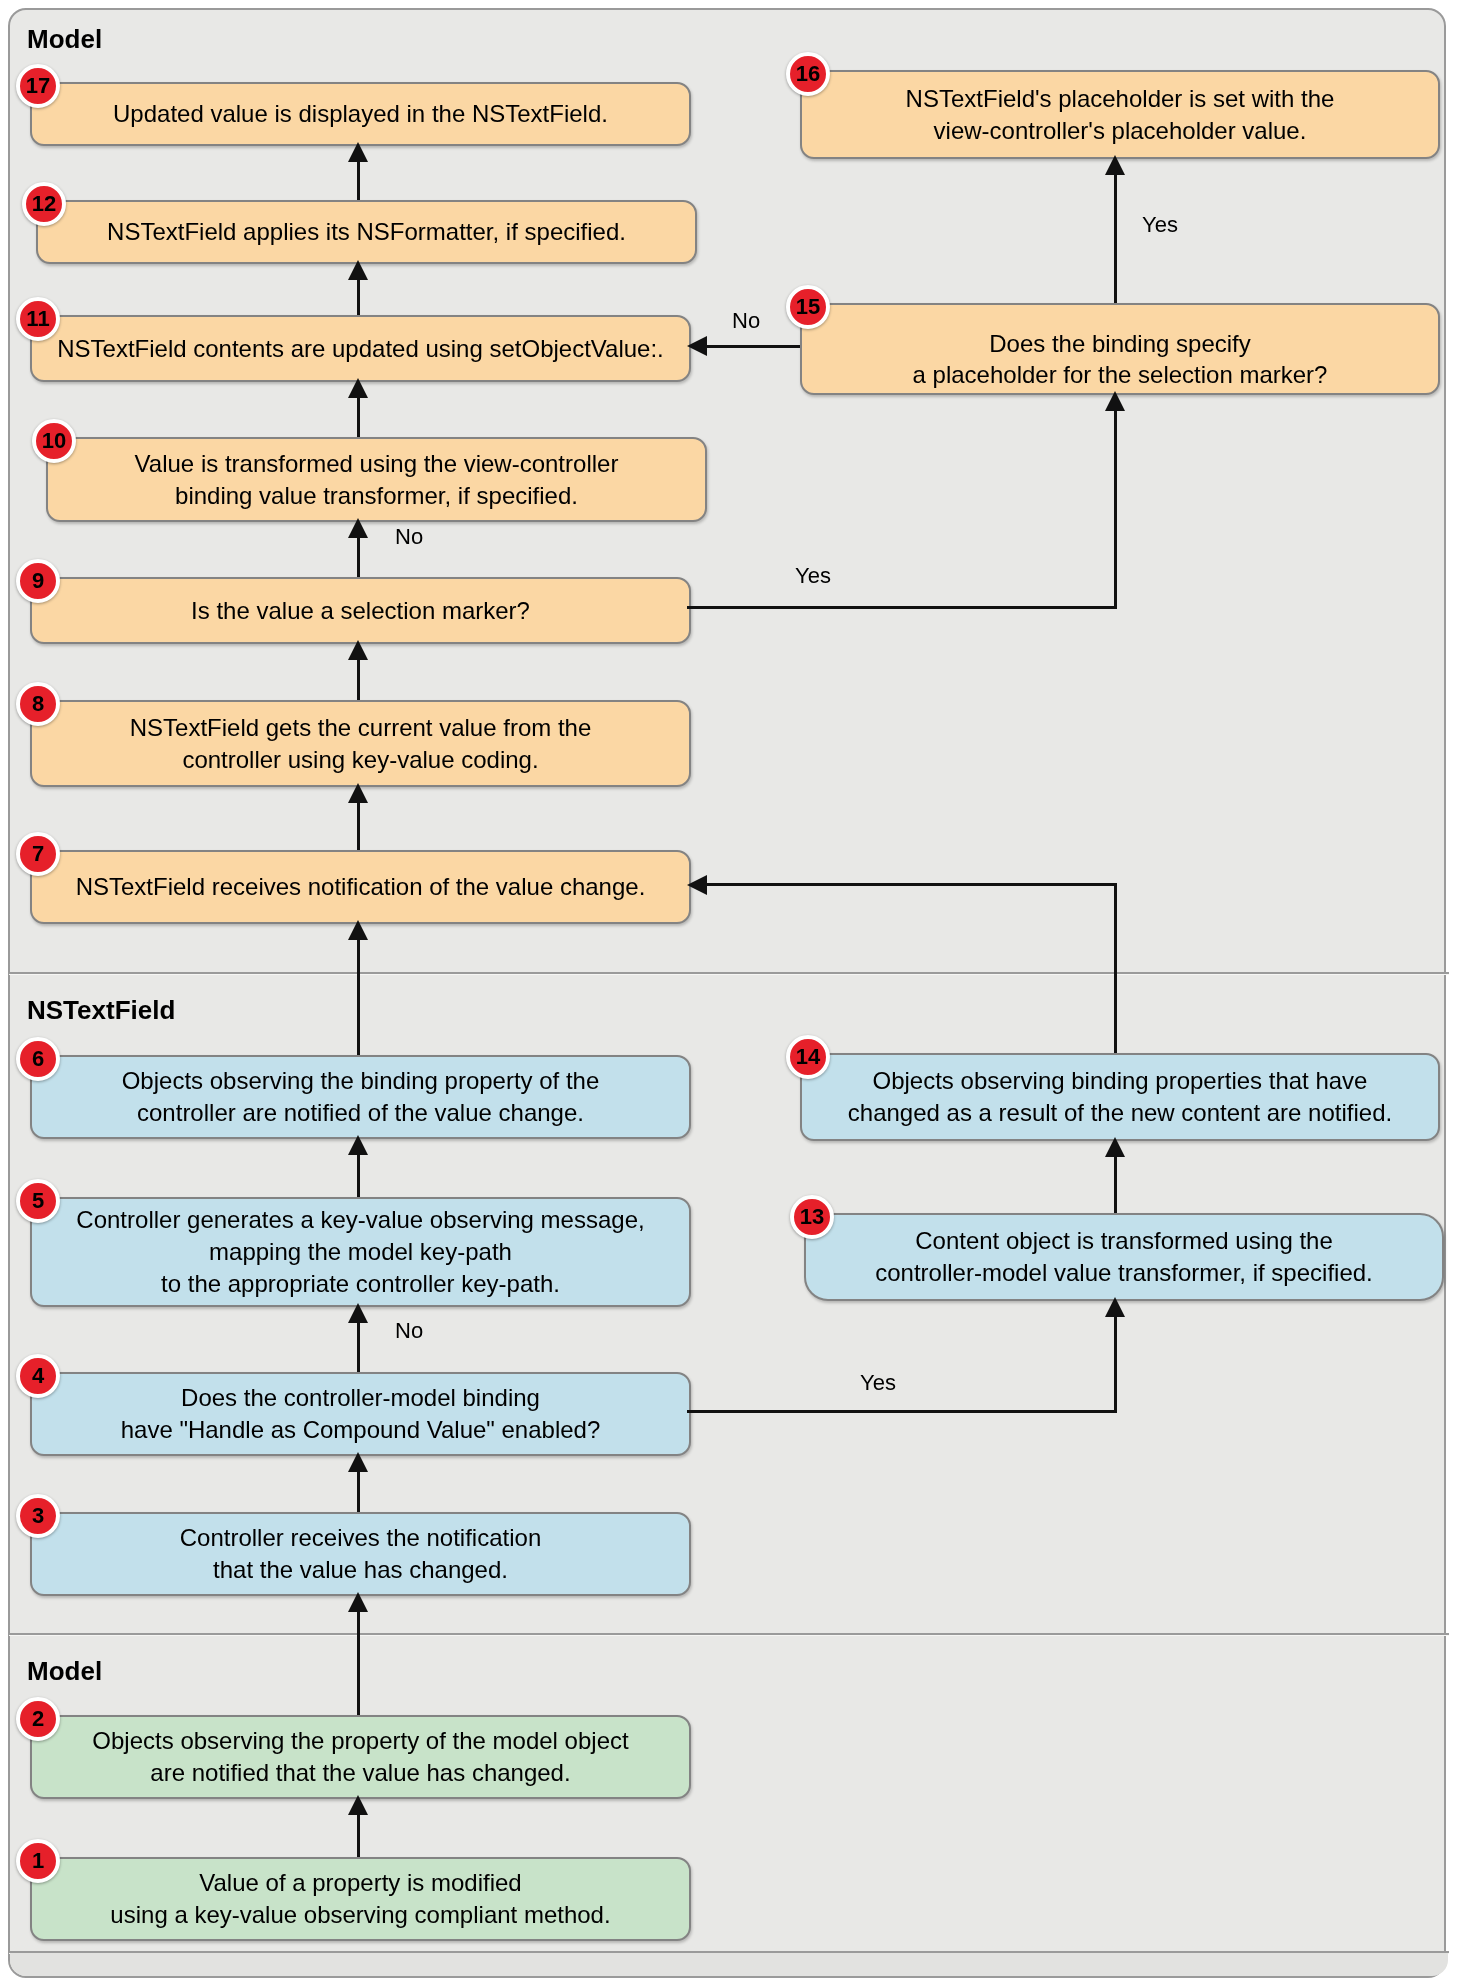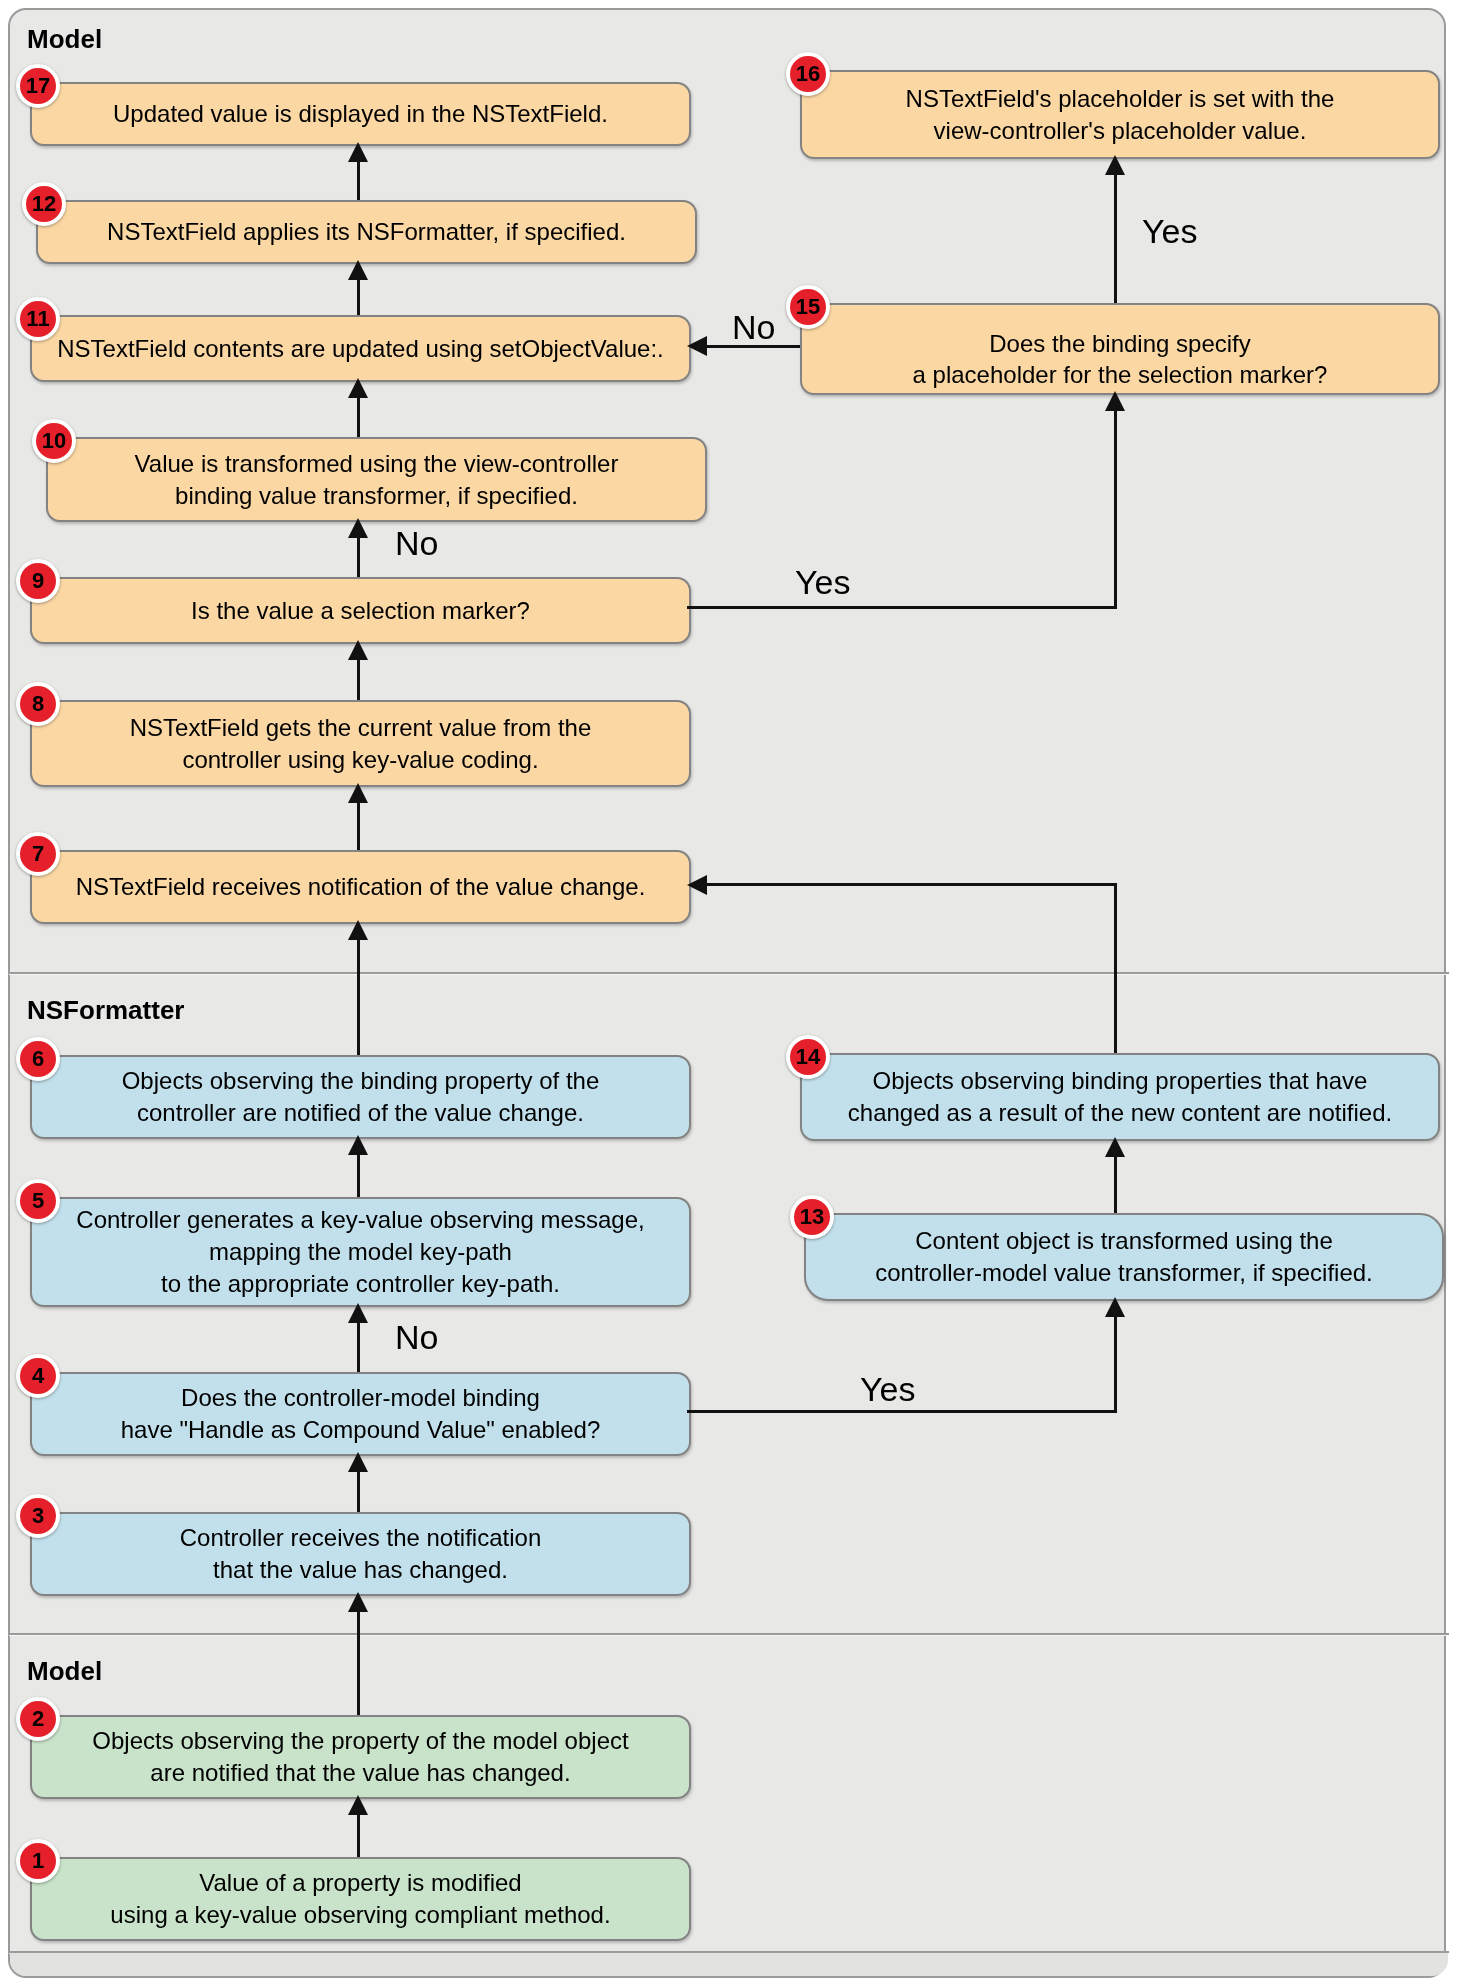--- a/index.html
+++ b/index.html
@@ -35,35 +35,35 @@
   .head-up{
     position:absolute;width:0;height:0;z-index:2;
     border-left:10px solid transparent;border-right:10px solid transparent;
     border-bottom:20px solid #111111;
   }
   .head-left{
     position:absolute;width:0;height:0;z-index:2;
     border-top:10px solid transparent;border-bottom:10px solid transparent;
     border-right:20px solid #111111;
   }
-  .edge-label{position:absolute;font-size:34px;z-index:3;}
+  .edge-label{position:absolute;font-size:22px;z-index:3;}
 </style>
 </head>
 <body>
 
 <div class="canvas">
 
   <div class="panel"></div>
   <div class="divider" style="top:972px;"></div>
   <div class="divider" style="top:1633px;"></div>
   <div class="divider" style="top:1951px;"></div>
   <div class="bottom-strip"></div>
 
   <div class="section-label" style="left:27px;top:24px;">Model</div>
-  <div class="section-label" style="left:27px;top:995px;">NSFormatter</div>
+  <div class="section-label" style="left:27px;top:995px;">NSTextField</div>
   <div class="section-label" style="left:27px;top:1656px;">Model</div>
 
   <div class="box orange" style="left:30px;top:82px;width:657px;height:60px;">
     <span class="badge">17</span>
     <div class="txt">Updated value is displayed in the NSTextField.</div>
   </div>
 
   <div class="box orange" style="left:36px;top:200px;width:657px;height:60px;">
     <span class="badge">12</span>
     <div class="txt">NSTextField applies its NSFormatter, if specified.</div>

